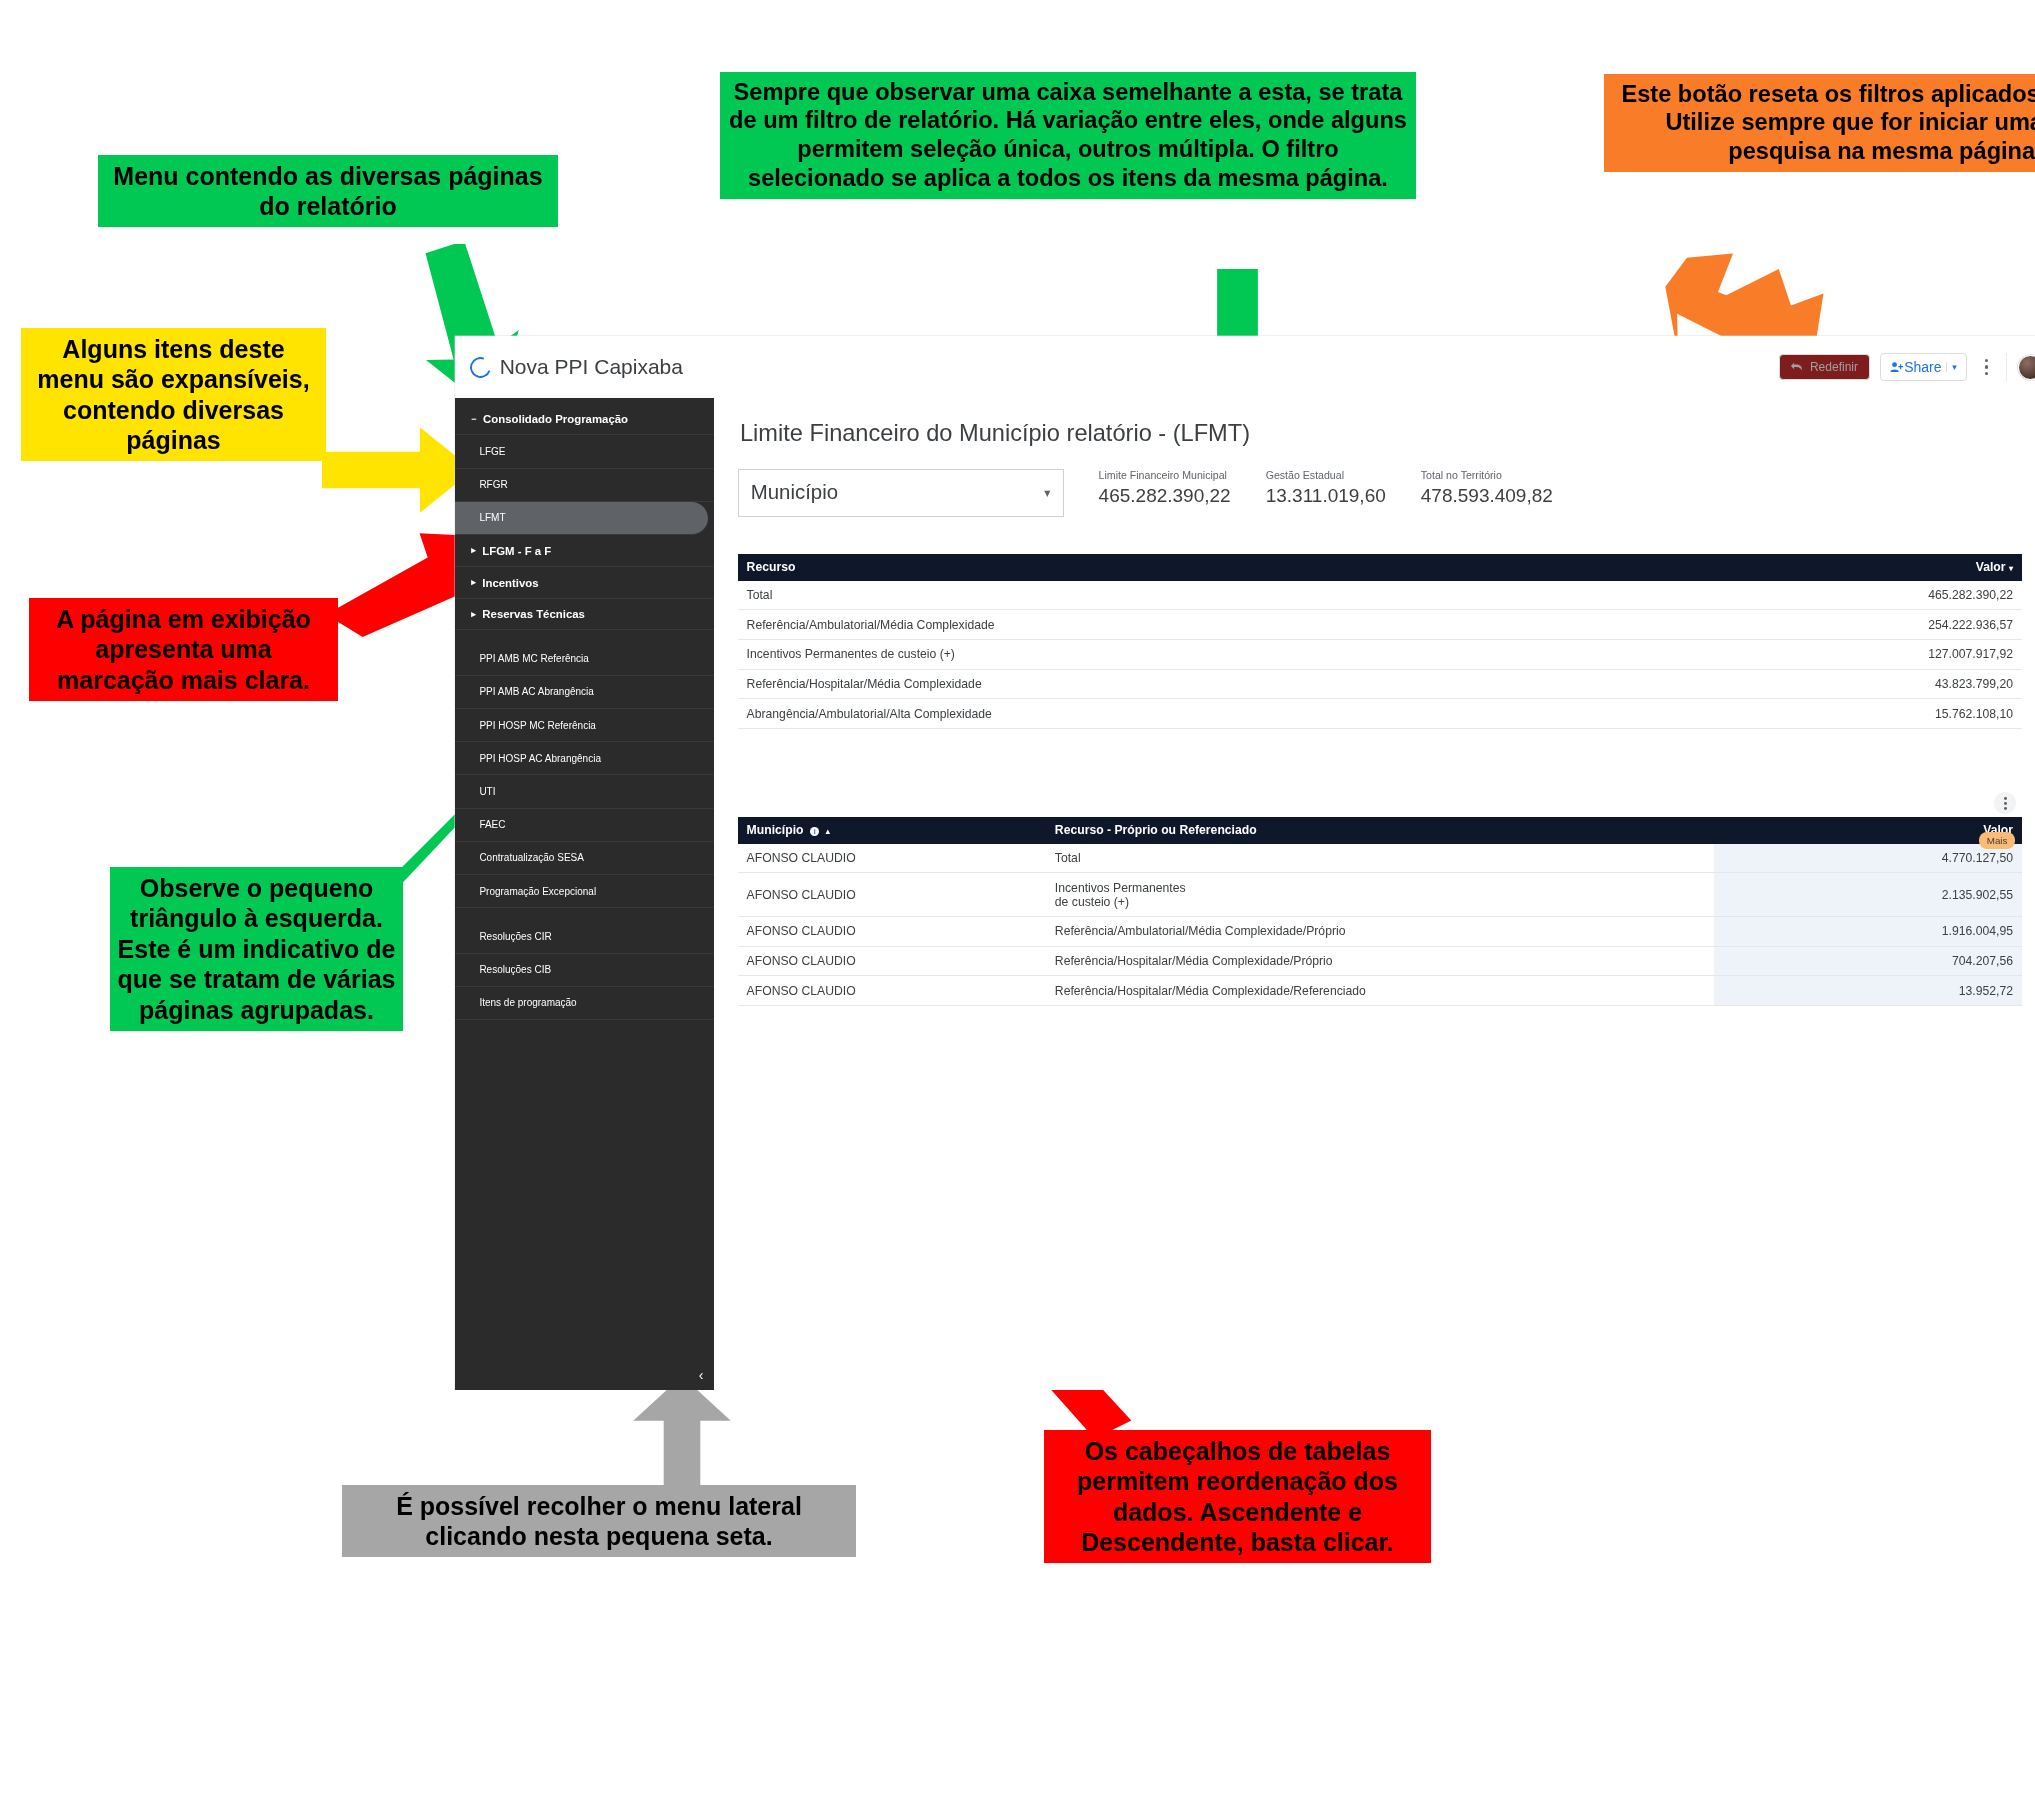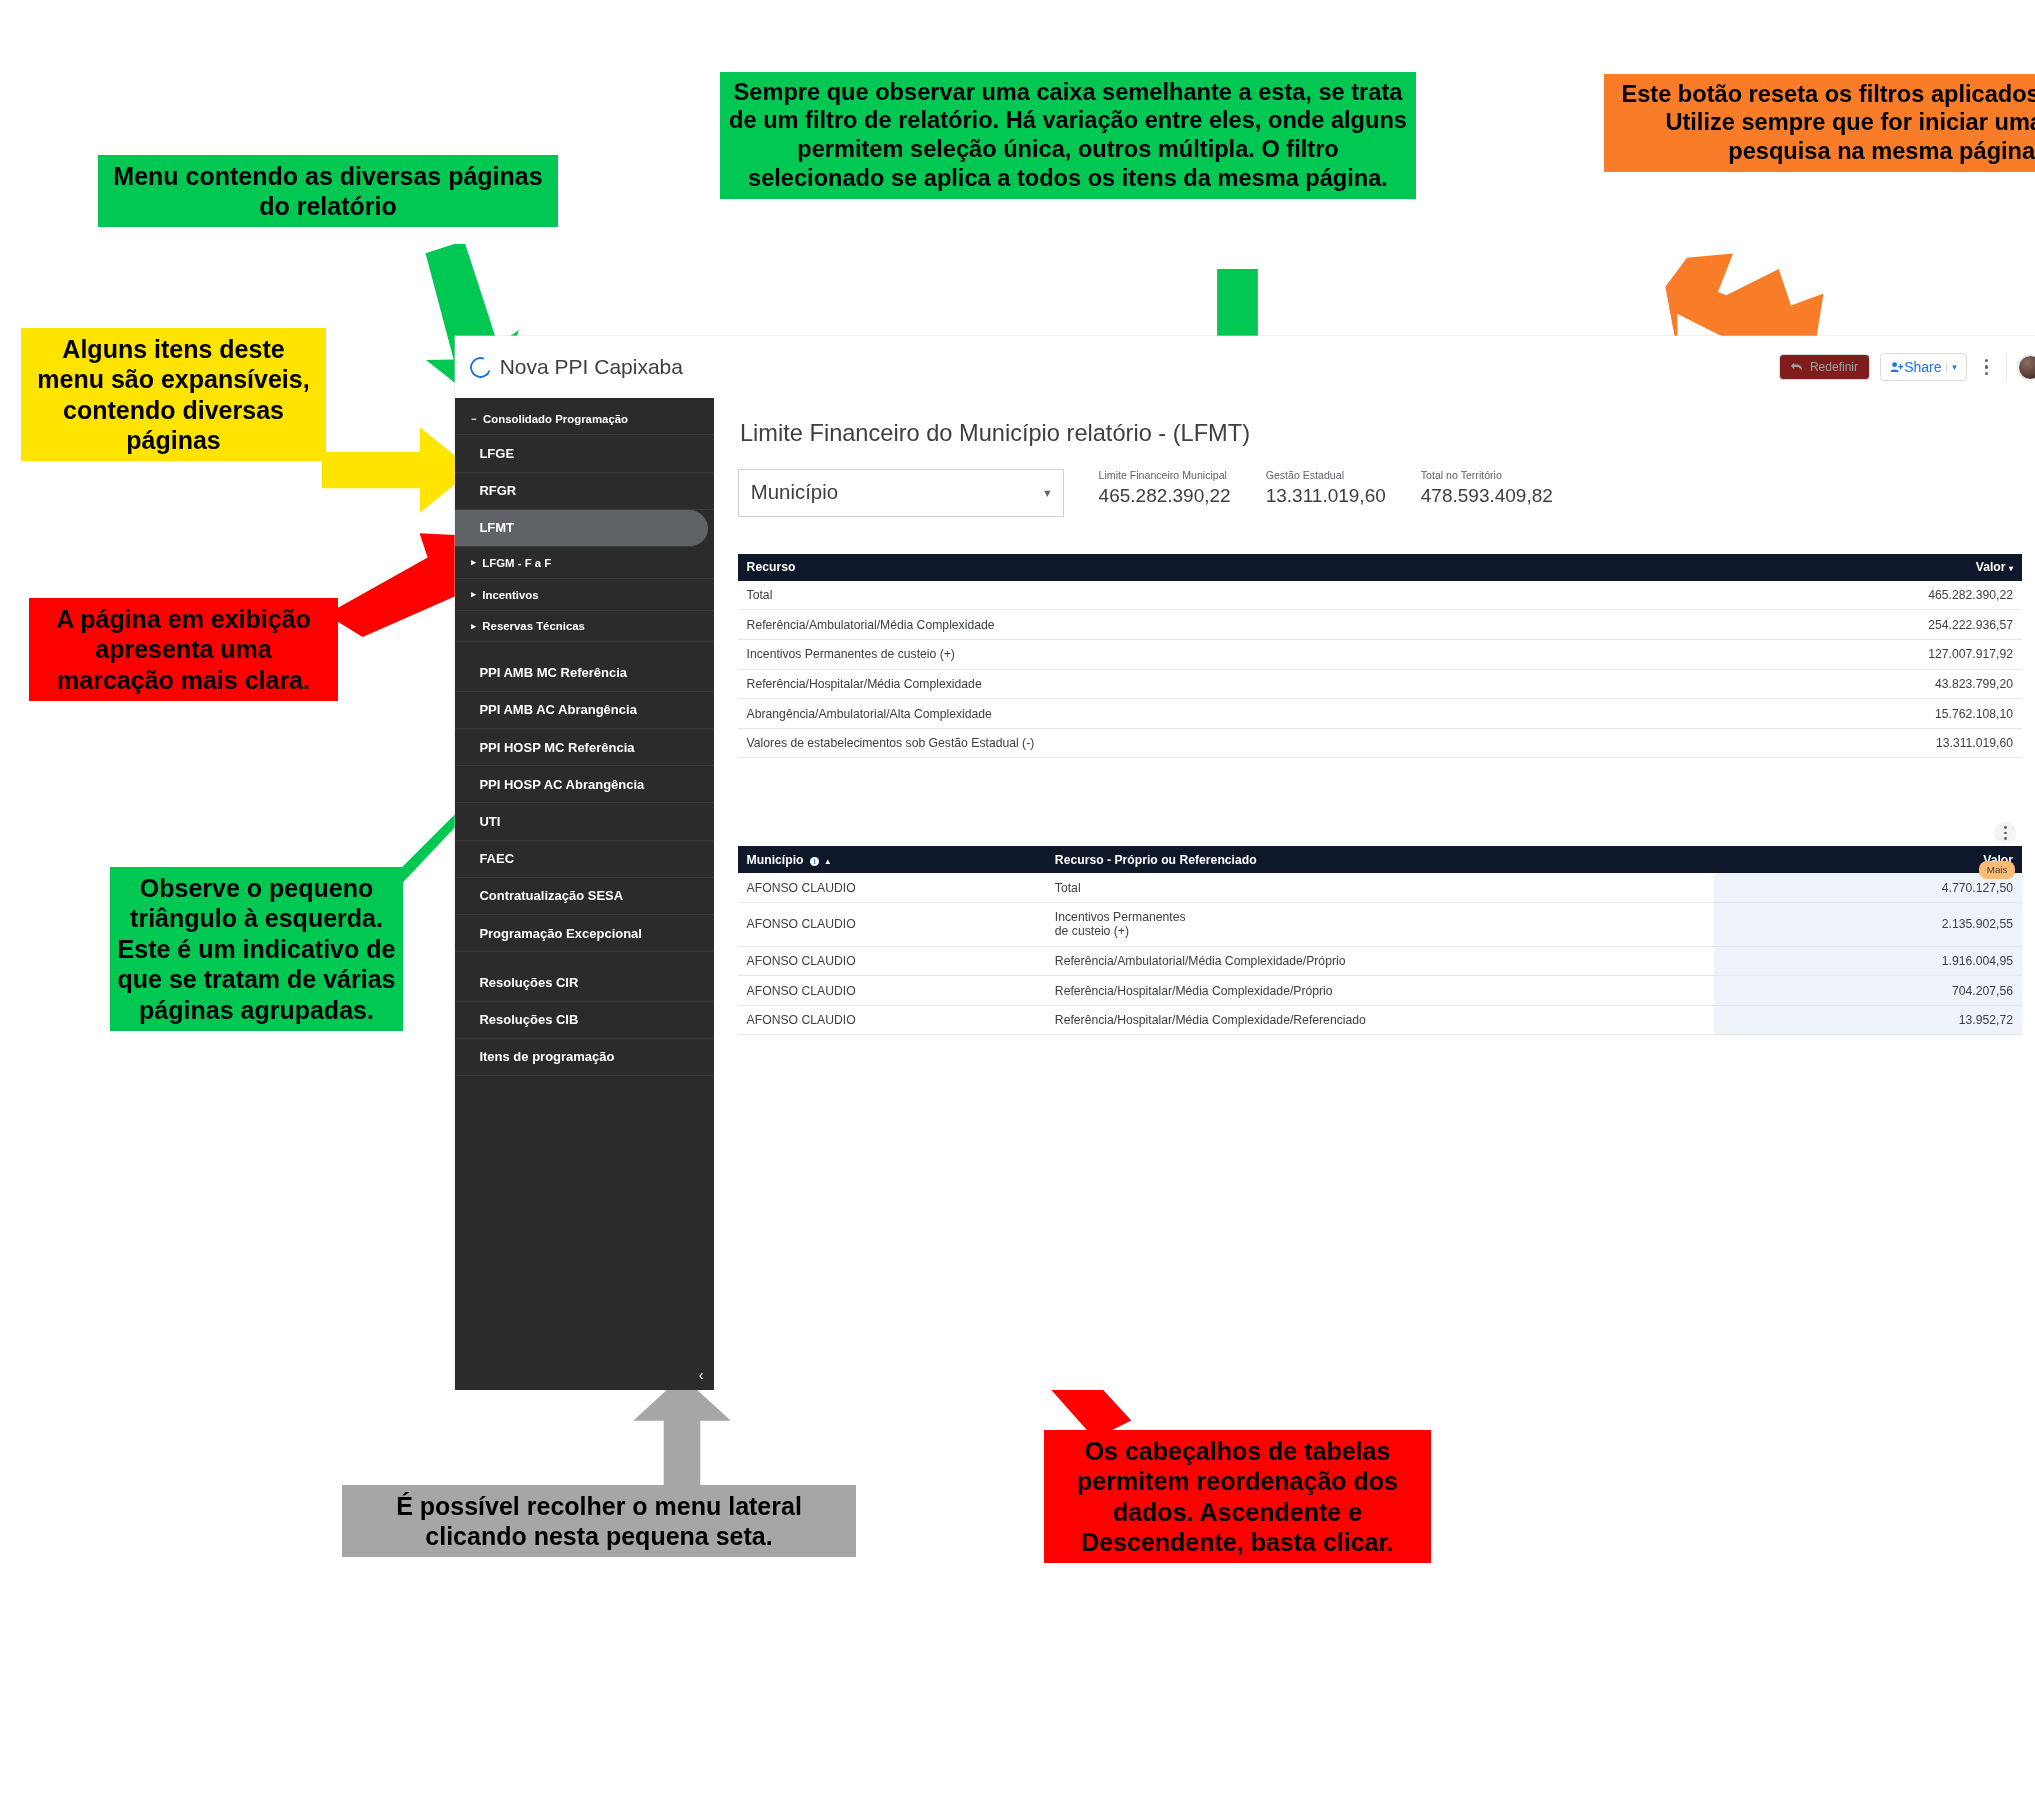--- a/index.html
+++ b/index.html
@@ -117,21 +117,21 @@
     padding-top: 5.7px;
   }
   .sb-group {
     font-size: 11.4px; font-weight: bold;
     padding: 9.8px 12.2px 9px 16.3px;
     display: flex; align-items: center; gap: 6.5px;
     border-bottom: 0.4px solid #3a3a3a;
   }
   .sb-group .tri { font-size: 9px; line-height: 1; color:#fff; }
   .sb-item {
-    font-size: 13px; font-weight: bold;
+    font-size: 10px; font-weight: normal;
     padding: 10.6px 12.2px 10.6px 24.4px;
     border-bottom: 0.4px solid #3a3a3a;
   }
   .sb-item.active {
     background: #5f6368;
     border-radius: 0 19.5px 19.5px 0;
     margin-right: 5.7px;
   }
   .sb-item.plain { padding-left: 24.4px; }
   .sb-spacer { height: 12.2px; }
@@ -444,24 +444,20 @@
                 <td class="right">127.007.917,92</td>
               </tr>
               <tr>
                 <td>Referência/Hospitalar/Média Complexidade</td>
                 <td class="right">43.823.799,20</td>
               </tr>
               <tr>
                 <td>Abrangência/Ambulatorial/Alta Complexidade</td>
                 <td class="right">15.762.108,10</td>
               </tr>
-              <tr>
-                <td>Valores de estabelecimentos sob Gestão Estadual (-)</td>
-                <td class="right">13.311.019,60</td>
-              </tr>
             </tbody>
           </table>
         </div>
 
         <div class="tbl-wrap second">
           <div class="tbl-menu">
             <i></i>
             <i></i>
             <i></i>
           </div>

